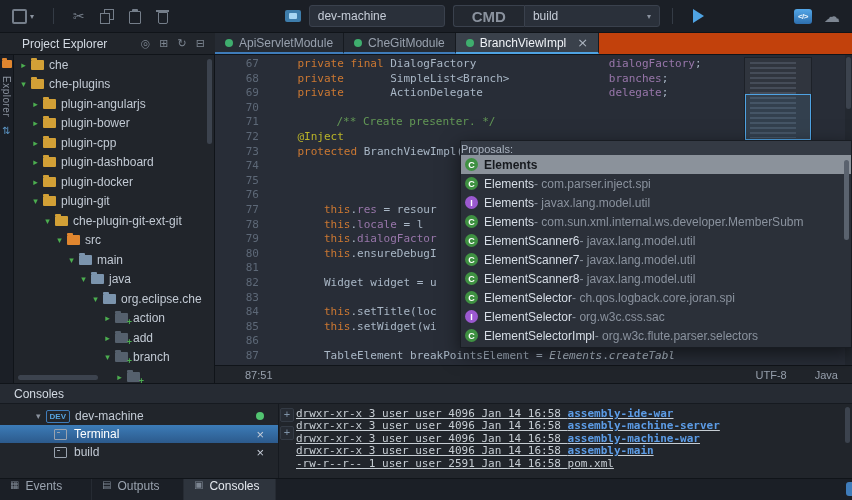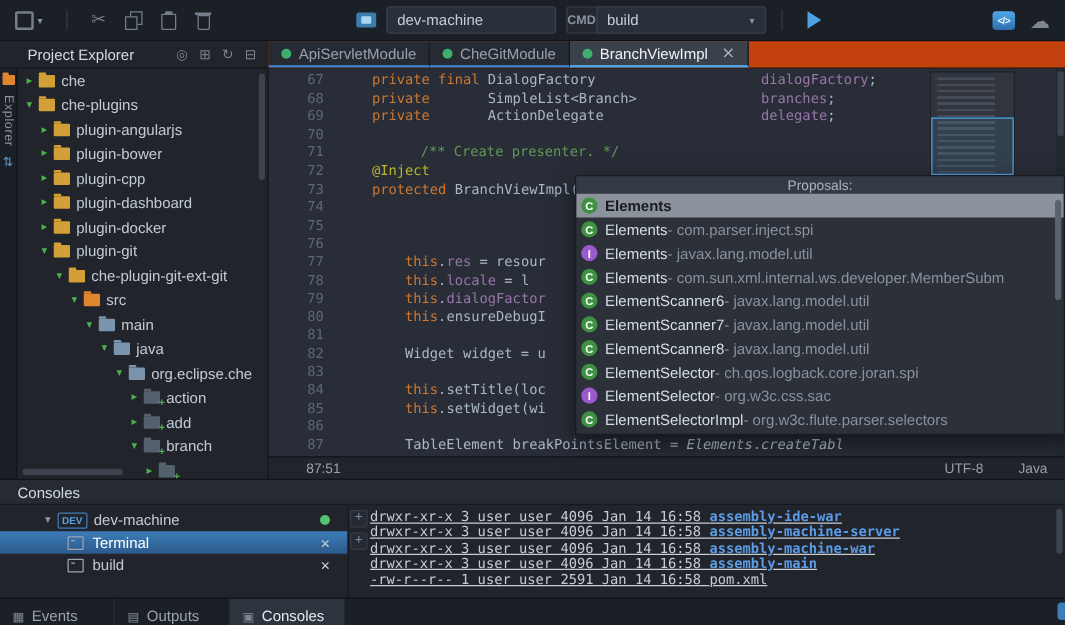--- a/index.html
+++ b/index.html
@@ -25,21 +25,21 @@
   .trashi::before{content:"";position:absolute;left:2px;top:3px;width:8px;height:10px;border:1.5px solid #757e8a;border-radius:0 0 2px 2px;}
   .trashi::after{content:"";position:absolute;left:0;top:1px;width:13px;height:2px;background:#757e8a;}
   .tb-mid{display:flex;align-items:center;margin-left:116px;gap:8px;}
   .chip{width:16px;height:12px;background:#3e7dab;border-radius:2px;position:relative;}
   .chip::before{content:"";position:absolute;left:4px;top:3px;right:4px;bottom:3px;background:#a8d6f3;border-radius:1px;}
   .field{height:20px;background:#2a303a;border:1px solid #3a414d;border-radius:3px;color:#c6cdd8;
          font-size:12px;display:flex;align-items:center;padding:0 8px;box-sizing:content-box;cursor:pointer;}
   .machine{width:118px;}
   .cmdwrap{display:flex;align-items:center;}
   .cmdlbl{height:20px;background:#232830;border:1px solid #3a414d;border-right:none;border-radius:3px 0 0 3px;
-          color:#8a929e;font-size:10px;font-weight:bold;display:flex;align-items:center;padding:0 0;box-sizing:content-box;}
+          color:#8a929e;font-size:15px;font-weight:bold;display:flex;align-items:center;padding:0 18px;box-sizing:content-box;}
   .cmdsel{width:118px;border-radius:0 3px 3px 0;justify-content:space-between;}
   .play{width:0;height:0;border-left:11px solid #4fa3e3;border-top:7px solid transparent;border-bottom:7px solid transparent;margin-left:8px;cursor:pointer;}
   .tb-right{margin-left:auto;display:flex;align-items:center;gap:12px;padding-right:12px;}
   .blueicon{background:linear-gradient(#53a7e8,#2e6fae);color:#eaf4fc;font-size:8px;font-weight:bold;
             border-radius:3px;padding:3px 4px;cursor:pointer;letter-spacing:-.5px;}
   .cloudicon{color:#7d8692;font-size:16px;cursor:pointer;}
 
   
   .pe-head{position:absolute;top:33px;left:0;width:215px;height:22px;background:#21252b;
            border-bottom:1px solid #101419;display:flex;align-items:center;box-sizing:border-box;}
@@ -102,21 +102,21 @@
 
   
   .statusbar{position:absolute;top:365px;left:215px;right:0;height:18px;background:#21252b;border-top:1px solid #101419;
              display:flex;align-items:center;color:#97a0ad;font-size:11px;box-sizing:border-box;}
   .st-cursor{margin-left:30px;}
   .st-right{margin-left:auto;display:flex;gap:28px;margin-right:14px;}
 
   
   .proposals{position:absolute;left:460px;top:140px;width:392px;height:208px;background:#2b3039;
              border:1px solid #181c22;box-shadow:0 6px 18px rgba(0,0,0,.55);z-index:20;box-sizing:border-box;overflow:hidden;}
-  .p-head{height:14px;line-height:17px;background:#343a44;color:#aab3c0;font-size:11px;padding-left:0;text-align:center;}
+  .p-head{height:14px;line-height:17px;background:#343a44;color:#aab3c0;font-size:11px;padding-left:0;}
   .prow{height:19px;display:flex;align-items:center;font-size:12px;cursor:pointer;padding-left:4px;
         white-space:nowrap;overflow:hidden;}
   .pic{width:13px;height:13px;border-radius:50%;color:#fff;font-size:9px;font-weight:bold;display:flex;
        align-items:center;justify-content:center;margin-right:6px;flex:none;}
   .pic.cls{background:#3f9142;}
   .pic.iface{background:#9b59d0;}
   .pname{color:#d6dde6;}
   .porigin{color:#8a929e;}
   .prow.sel{background:#8b929b;}
   .prow.sel .pname{color:#171a1f;font-weight:bold;}
@@ -148,21 +148,21 @@
   .oline{height:12.4px;line-height:12.4px;white-space:pre;}
   .oname{color:#5c9ce6;font-weight:bold;}
   .ofile{color:#c6cdd3;}
   .c-scroll{position:absolute;right:2px;top:3px;width:5px;bottom:3px;}
   .c-scroll .thumb{display:block;width:5px;height:36px;background:#3c434e;border-radius:3px;}
 
   
   .bottombar{position:absolute;left:0;right:0;bottom:0;height:22px;background:#1b1f26;border-top:1px solid #101419;
              display:flex;align-items:stretch;box-sizing:border-box;}
   .btabs{display:flex;}
-  .btab{width:92px;display:flex;align-items:flex-end;gap:6px;padding-left:10px;color:#9aa3af;font-size:12px;
+  .btab{width:92px;display:flex;align-items:flex-start;gap:6px;padding-left:10px;color:#9aa3af;font-size:12px;
         border-right:1px solid #262b33;cursor:pointer;box-sizing:border-box;}
   .btab.active{background:#2e343d;color:#e4e8ee;}
   .bticon{font-size:10px;color:#7d8692;font-family:"DejaVu Sans",sans-serif;}
   .btab:nth-child(1) .bticon::before{content:"▦";}
   .btab:nth-child(2) .bticon::before{content:"▤";}
   .btab:nth-child(3) .bticon::before{content:"▣";}
   .corner-blue{position:absolute;right:0;bottom:4px;width:6px;height:14px;background:#3f7cba;border-radius:3px 0 0 3px;}
 </style>
 </head>
 <body>

